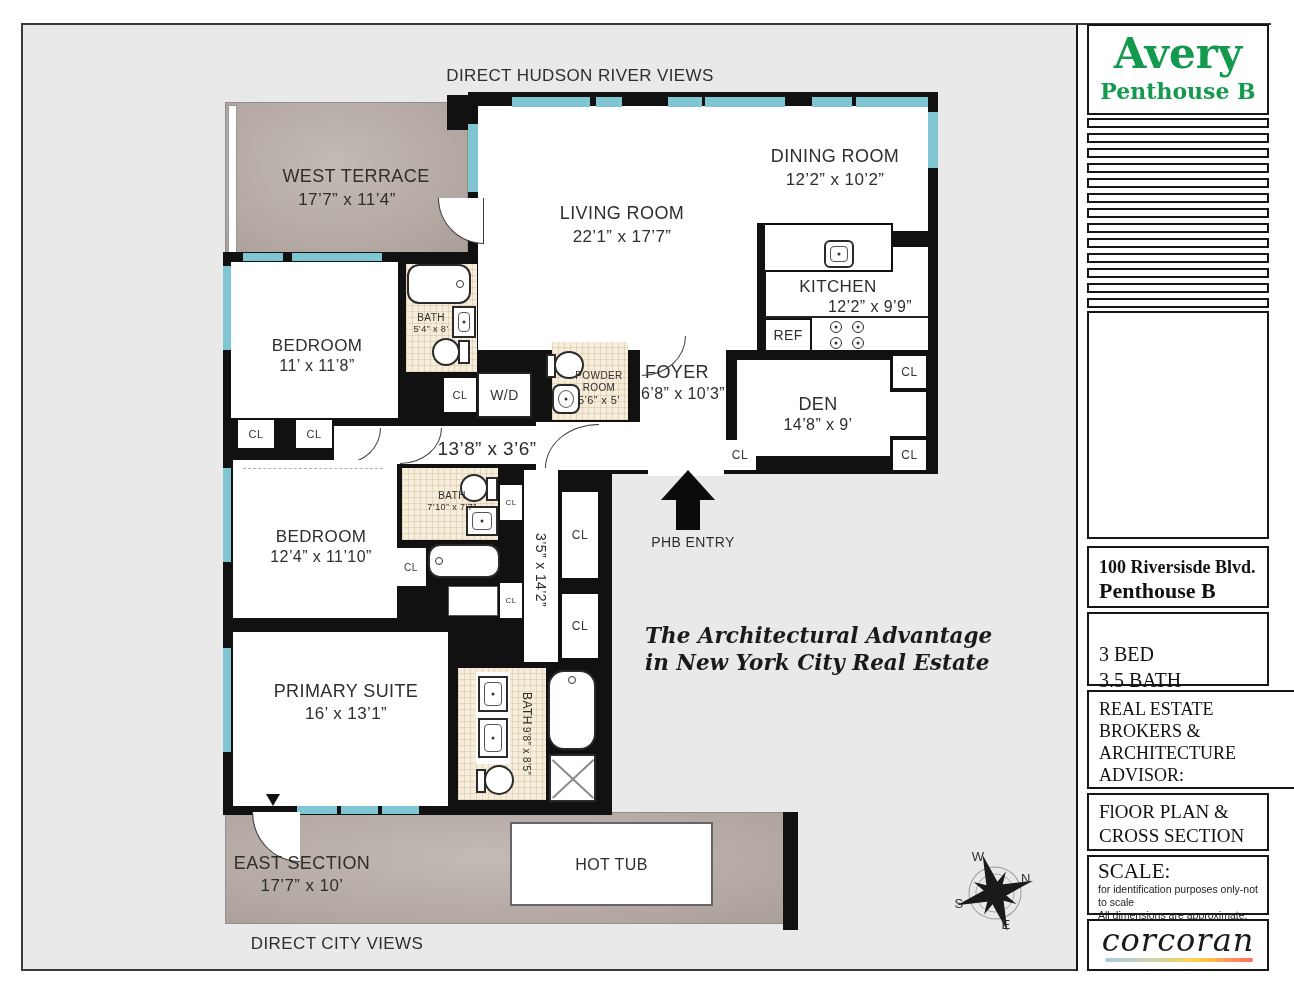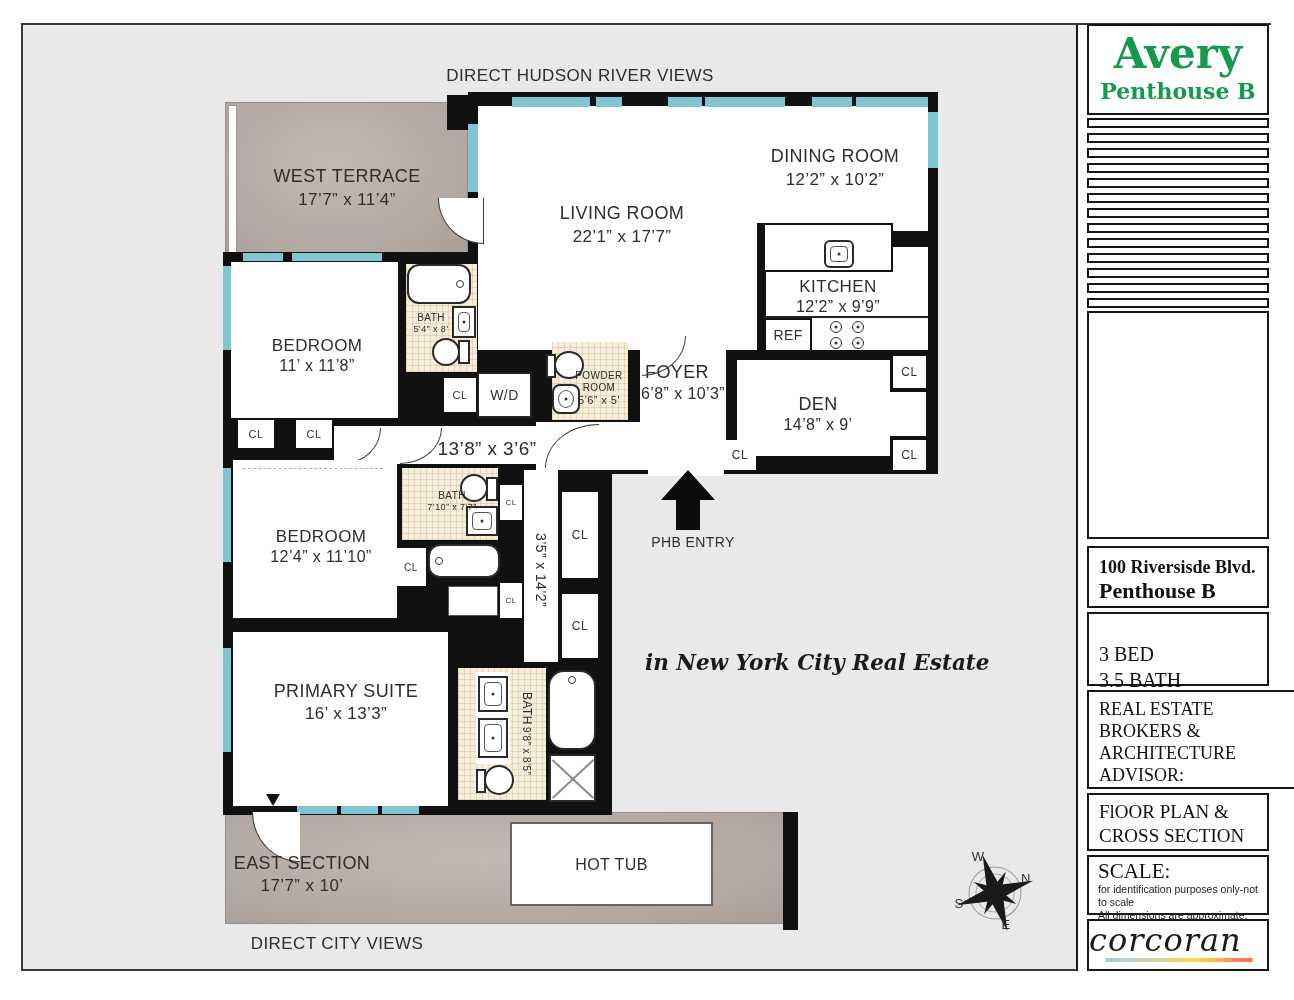--- a/index.html
+++ b/index.html
@@ -177,53 +177,54 @@
 
   <div class="arc" style="left:252px;top:812px;width:48px;height:50px;border-bottom-left-radius:100%;border-left:1.5px solid #3a3a3a;border-bottom:1.5px solid #3a3a3a;"></div>
   <div class="abs" style="left:266px;top:794px;width:0;height:0;border-left:7px solid transparent;border-right:7px solid transparent;border-top:12px solid #111;"></div>
   <div class="fix" style="left:510px;top:822px;width:203px;height:84px;border-color:#666;"></div>
   <div class="lbl" style="left:510px;top:856px;width:203px;font-size:16px;">HOT TUB</div>
 
   <div class="abs" style="left:661px;top:470px;width:0;height:0;border-left:27px solid transparent;border-right:27px solid transparent;border-bottom:30px solid #0b0b0b;"></div>
   <div class="abs" style="left:676px;top:498px;width:24px;height:32px;background:#0b0b0b;"></div>
   <div class="lbl" style="left:628px;top:534px;width:130px;font-size:14px;">PHB ENTRY</div>
 
-  <div class="lbl" style="left:247px;top:166px;width:200px;font-size:18px;">WEST TERRACE</div>
+  <div class="lbl" style="left:256px;top:166px;width:200px;font-size:18px;">WEST TERRACE</div>
   <div class="lbl" style="left:247px;top:190px;width:200px;font-size:17px;">17’7” x 11’4”</div>
   <div class="lbl" style="left:522px;top:203px;width:200px;font-size:18px;">LIVING ROOM</div>
   <div class="lbl" style="left:522px;top:227px;width:200px;font-size:17px;">22’1” x 17’7”</div>
   <div class="lbl" style="left:735px;top:146px;width:200px;font-size:18px;">DINING ROOM</div>
   <div class="lbl" style="left:735px;top:170px;width:200px;font-size:17px;">12’2” x 10’2”</div>
   <div class="lbl" style="left:758px;top:277px;width:160px;font-size:17px;">KITCHEN</div>
-  <div class="lbl" style="left:758px;top:298px;width:160px;font-size:16px;">12’2” x 9’9”</div>
+  <div class="lbl" style="left:758px;top:298px;width:160px;font-size:16px;padding-left:32px;">12’2” x 9’9”</div>
   <div class="lbl" style="left:227px;top:336px;width:180px;font-size:17px;">BEDROOM</div>
   <div class="lbl" style="left:227px;top:357px;width:180px;font-size:16px;">11’ x 11’8”</div>
   <div class="lbl" style="left:404px;top:312px;width:54px;font-size:10px;">BATH</div>
   <div class="lbl" style="left:398px;top:324px;width:66px;font-size:9px;">5’4” x 8’</div>
   <div class="lbl" style="left:570px;top:370px;width:58px;font-size:10px;white-space:normal;line-height:12px;">POWDER ROOM</div>
   <div class="lbl" style="left:570px;top:394px;width:58px;font-size:11px;">5’6” x 5’</div>
   <div class="lbl" style="left:617px;top:362px;width:120px;font-size:18px;">FOYER</div>
   <div class="lbl" style="left:613px;top:385px;width:140px;font-size:16px;">6’8” x 10’3”</div>
   <div class="lbl" style="left:748px;top:394px;width:140px;font-size:18px;">DEN</div>
   <div class="lbl" style="left:748px;top:416px;width:140px;font-size:16px;">14’8” x 9’</div>
   <div class="lbl" style="left:427px;top:438px;width:120px;font-size:19px;">13’8” x 3’6”</div>
   <div class="lbl" style="left:231px;top:527px;width:180px;font-size:17px;">BEDROOM</div>
   <div class="lbl" style="left:221px;top:548px;width:200px;font-size:16px;">12’4” x 11’10”</div>
   <div class="lbl" style="left:422px;top:490px;width:60px;font-size:10px;">BATH</div>
   <div class="lbl" style="left:412px;top:502px;width:80px;font-size:9px;">7’10” x 7’7”</div>
   <div class="lbl vert" style="left:527px;top:480px;width:28px;height:180px;font-size:14px;display:flex;align-items:center;justify-content:center;">3’5” x 14’2”</div>
   <div class="lbl" style="left:246px;top:681px;width:200px;font-size:18px;">PRIMARY SUITE</div>
-  <div class="lbl" style="left:246px;top:704px;width:200px;font-size:17px;">16’ x 13’3”</div>
+  <div class="lbl" style="left:246px;top:704px;width:200px;font-size:17px;">16’ x 13’1”</div>
   <div class="lbl vert" style="left:508px;top:688px;width:36px;height:92px;display:flex;align-items:center;justify-content:center;gap:2px;">
     <span style="font-size:12px;">BATH</span>
     <span style="font-size:10px;">9’8” x 8’5”</span>
   </div>
   <div class="lbl" style="left:227px;top:853px;width:150px;font-size:18px;">EAST SECTION</div>
   <div class="lbl" style="left:227px;top:876px;width:150px;font-size:17px;">17’7” x 10’</div>
 
+  <div class="tagline" style="left:645px;top:622px;">The Architectural Advantage</div>
   <div class="tagline" style="left:645px;top:649px;">in New York City Real Estate</div>
 
   <svg style="position:absolute;left:940px;top:838px;" width="110" height="110" viewBox="0 0 110 110">
     <g transform="rotate(-18 55 55)" fill="none">
       <circle cx="55" cy="55" r="26" stroke="#9a9a9a" stroke-width="1"></circle>
       <circle cx="55" cy="55" r="19" stroke="#ababab" stroke-width="1"></circle>
       <path d="M55 31 L59.5 50.5 L79 55 L59.5 59.5 L55 79 L50.5 59.5 L31 55 L50.5 50.5 Z" fill="#1a1a1a" transform="rotate(45 55 55)"></path>
       <path d="M55 15 L61.5 48.5 L95 55 L61.5 61.5 L55 95 L48.5 61.5 L15 55 L48.5 48.5 Z" fill="#1a1a1a"></path>
     </g>
   </svg>
@@ -264,17 +265,17 @@
     <div style="font-size:18px;line-height:22px;">REAL ESTATE BROKERS &amp; ARCHITECTURE ADVISOR:</div>
   </div>
   <div class="sbox serif" style="left:1087px;top:793px;width:182px;height:58px;padding:5px 10px;">
     <div style="font-size:19px;line-height:24px;">FlOOR PLAN &amp; CROSS SECTION</div>
   </div>
   <div class="sbox" style="left:1087px;top:855px;width:182px;height:60px;padding:3px 9px;">
     <div class="serif" style="font-size:21px;line-height:23px;">SCALE:</div>
     <div style="font-size:10.5px;line-height:13px;color:#222;">for identification purposes only-not to scale</div>
     <div style="font-size:10.5px;line-height:13px;color:#222;">All dimensions are approximate.</div>
   </div>
-  <div class="sbox" style="left:1087px;top:919px;width:182px;height:52px;text-align:left;">
+  <div class="sbox" style="left:1087px;top:919px;width:182px;height:52px;text-align:center;">
     <div style="font-family:'DejaVu Serif',serif;font-style:italic;font-size:32px;line-height:38px;color:#1a1a1a;letter-spacing:1px;">corcoran</div>
     <div id="logo-underline"></div>
   </div>
 </div>
 
 </body></html>

